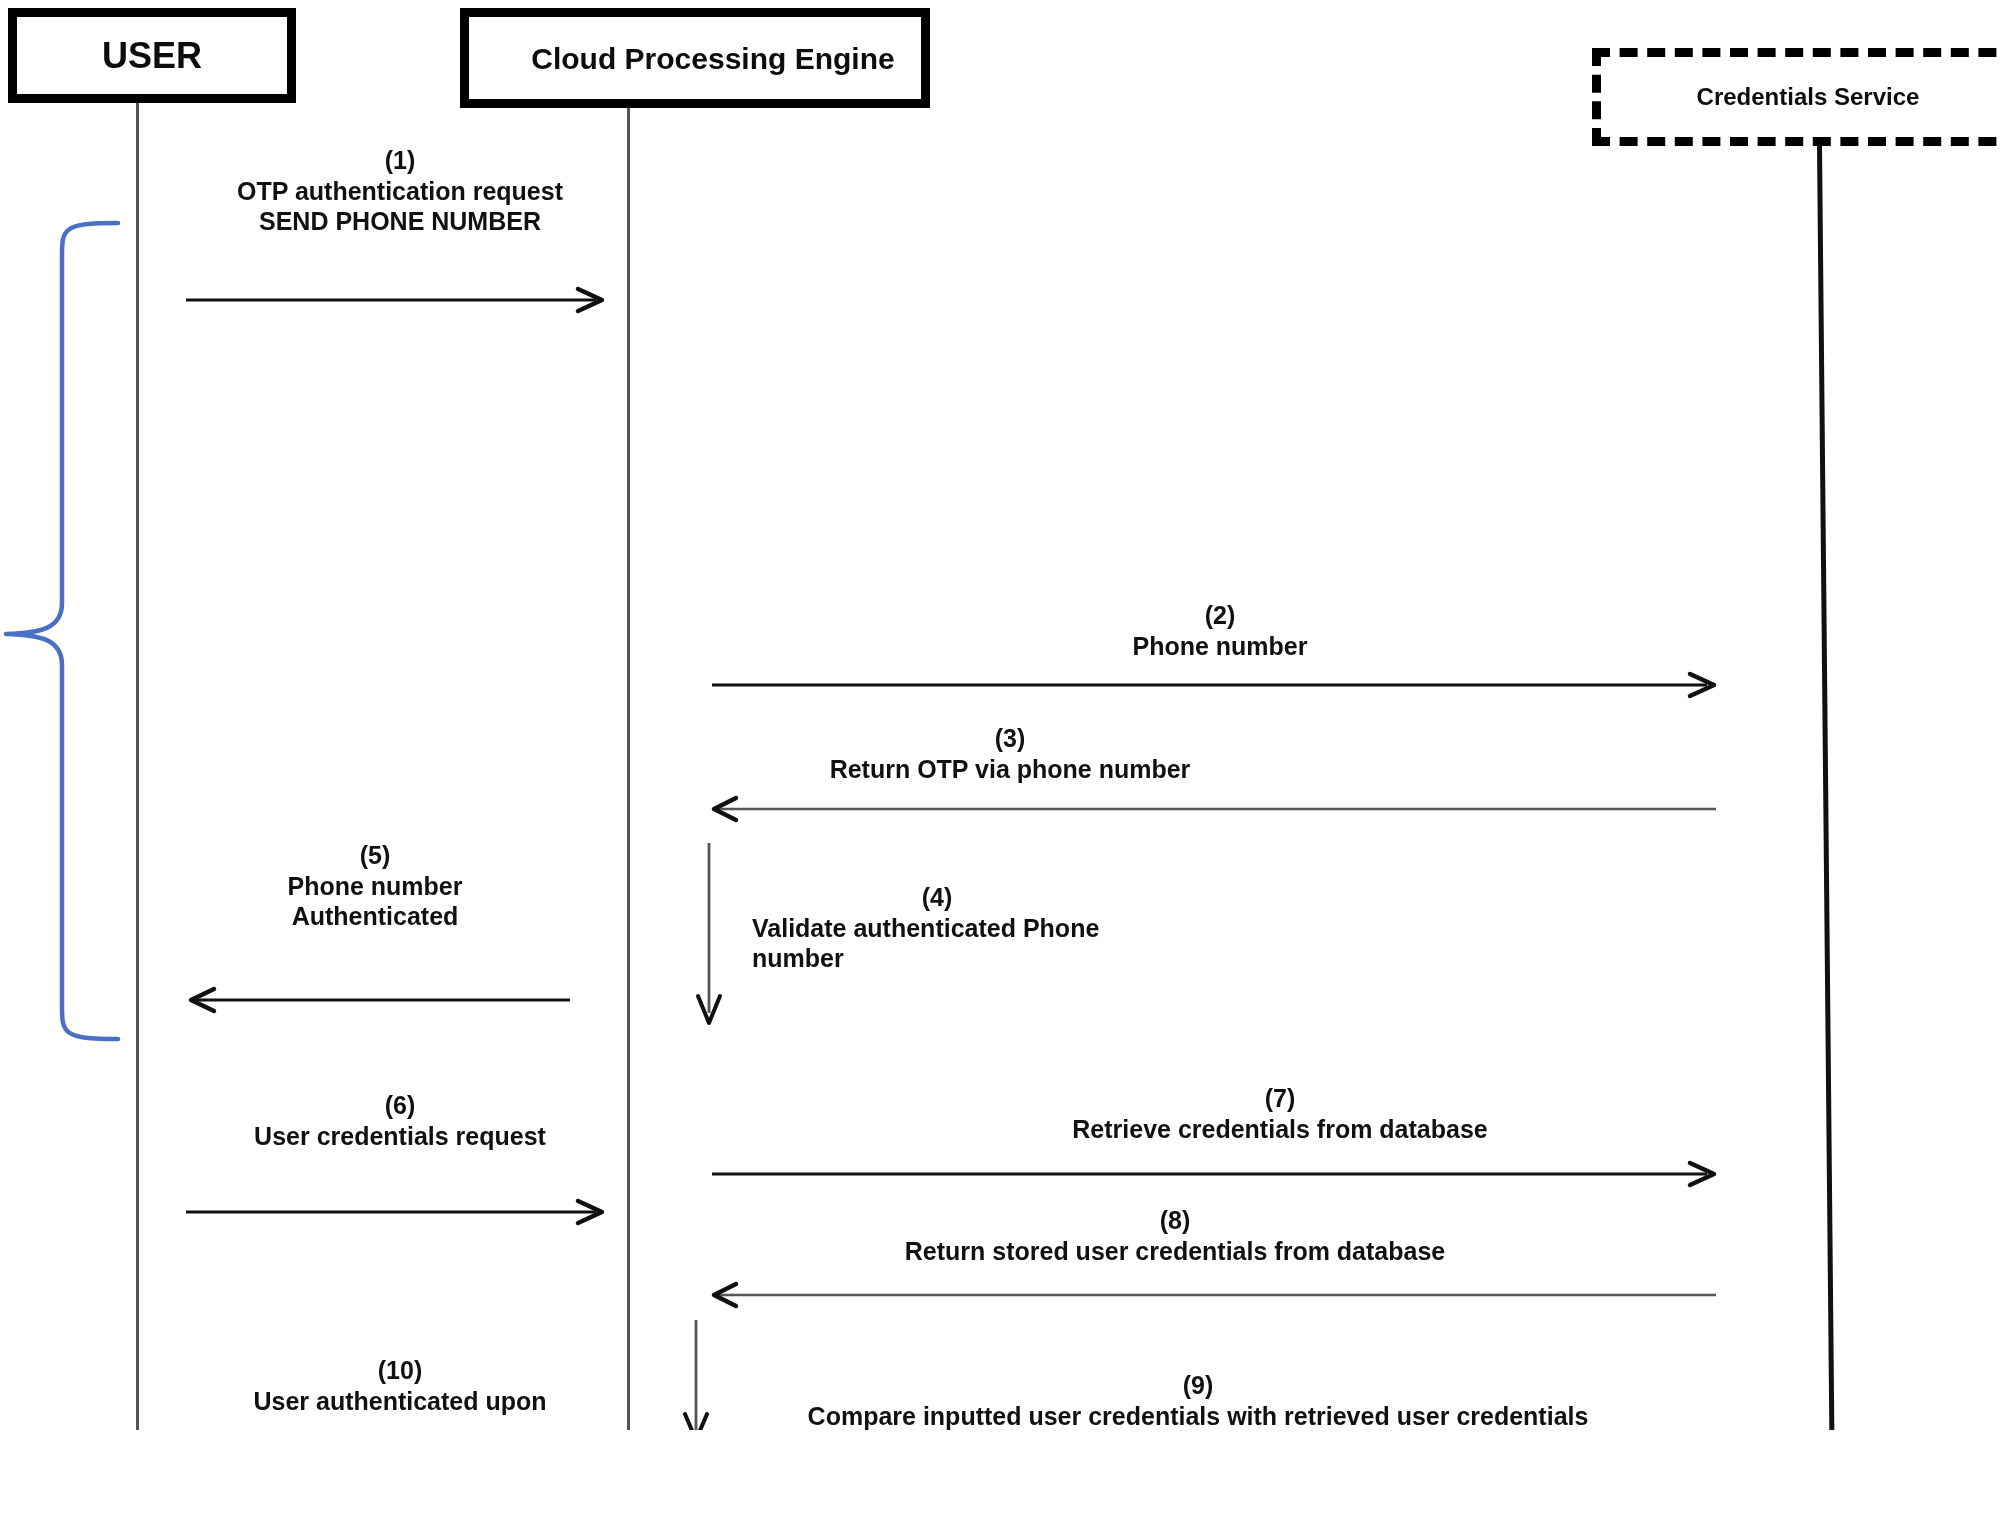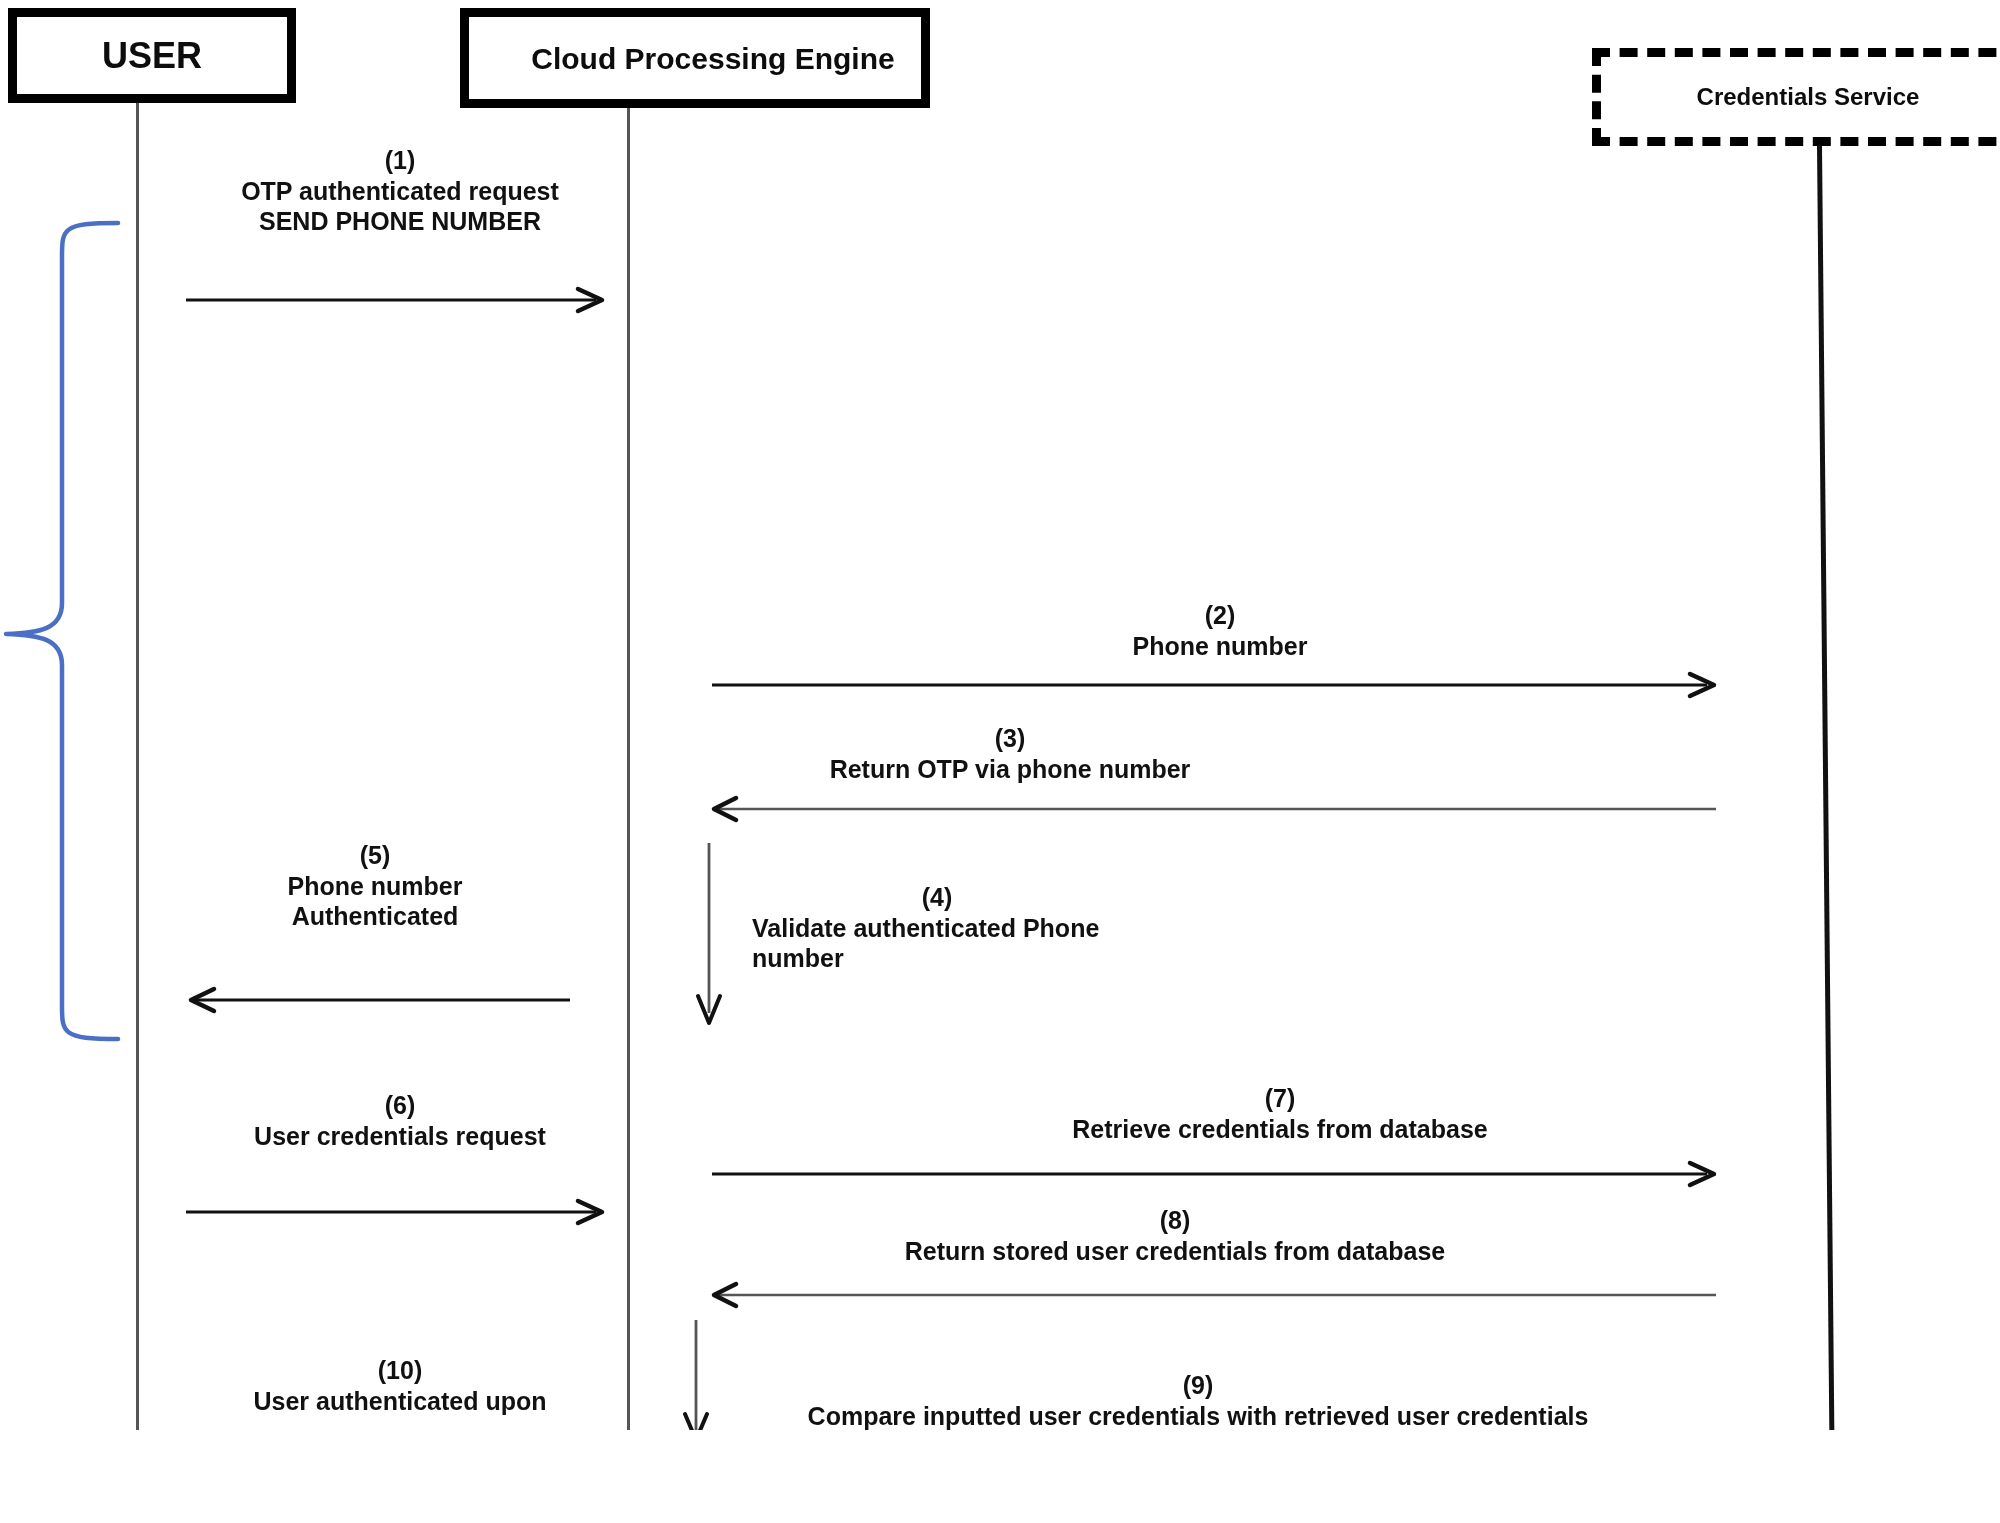--- a/index.html
+++ b/index.html
@@ -99,21 +99,21 @@
 
   <div id="brace">
     <svg width="130" height="830" viewBox="0 0 130 830" fill="none">
       <path d="M118 8 C 60 8, 62 14, 62 46 L 62 388 C 62 414, 40 418, 6 419
                C 40 420, 62 424, 62 450 L 62 786 C 62 818, 60 824, 118 824" stroke="#4a6fc4" stroke-width="4.5" fill="none" stroke-linecap="round" stroke-linejoin="round"></path>
     </svg>
   </div>
 
   <div class="msg-text ctr" style="left:190px; top:145px; width:420px;">
     <span class="msg-num">(1)</span>
-    <span class="msg-body">OTP authenticated request</span>
+    <span class="msg-body">OTP authentication request</span>
     <span class="msg-body">SEND PHONE NUMBER</span>
   </div>
   <div class="arrow" style="left:186px; top:288px;">
     <svg width="425" height="24" viewBox="0 0 425 24">
       <line x1="0" y1="12" x2="410" y2="12" stroke="#111111" stroke-width="3.2"></line>
       <polyline points="392,1 416,12 392,23" stroke="#111111" stroke-width="4.5" fill="none" stroke-linecap="round" stroke-linejoin="round"></polyline>
     </svg>
   </div>
 
   <div class="msg-text ctr" style="left:880px; top:600px; width:680px;">

